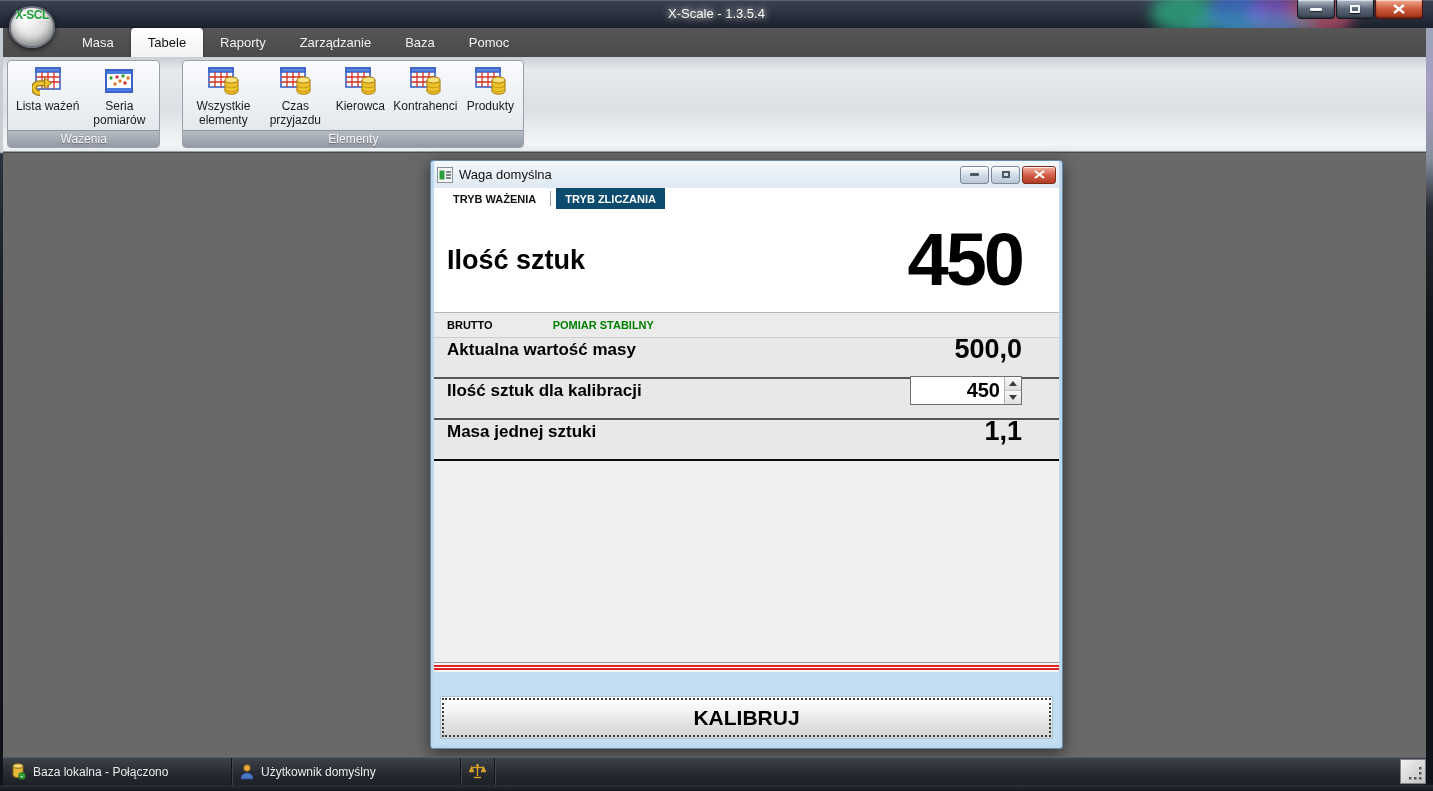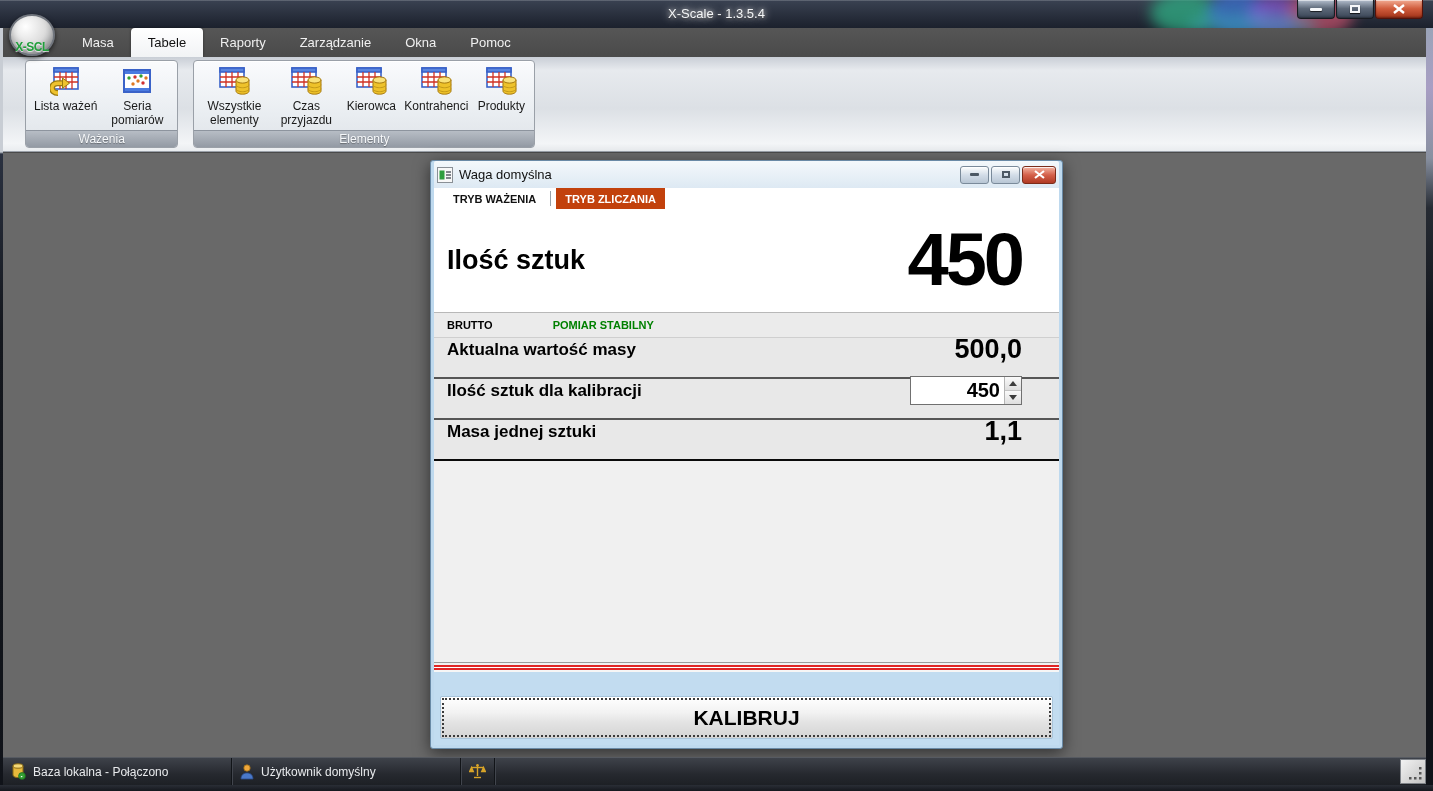--- a/index.html
+++ b/index.html
@@ -24,40 +24,40 @@
   .win-btn { width:38px; height:19px; margin-left:1px; border:1px solid #171b21; border-top:none;
     border-radius:0 0 4px 4px; background:linear-gradient(#b4bfce,#5c6878 48%,#3a4556);
     box-shadow:inset 0 1px 0 rgba(255,255,255,.55), inset 0 -1px 2px rgba(0,0,0,.35);
     display:flex; align-items:center; justify-content:center; cursor:pointer; }
   .win-btn.close { width:48px; background:linear-gradient(#f2ab92,#d05c3c 48%,#a03218);
     border-color:#54120a; }
   .glyph-min { width:12px; height:3px; background:#f6f8fa; border-radius:1px; box-shadow:0 1px 1px rgba(0,0,0,.7); }
   .glyph-restore { width:10px; height:8px; border:2px solid #f6f8fa; box-shadow:0 1px 1px rgba(0,0,0,.7); }
 
   
-  .app-logo { position:absolute; left:9px; top:14px; width:46px; height:42px; z-index:50;
+  .app-logo { position:absolute; left:9px; top:6px; width:46px; height:42px; z-index:50;
     border-radius:50%; border:2px solid #70757d;
     background:radial-gradient(circle at 35% 28%, #ffffff, #dcdcdc 52%, #9c9ea2);
     box-shadow:0 2px 5px rgba(0,0,0,.65), inset 0 -5px 7px rgba(0,0,0,.25);
-    display:flex; align-items:flex-end; justify-content:center; cursor:pointer; }
+    display:flex; align-items:flex-start; justify-content:center; cursor:pointer; }
   .app-logo span { color:#1f9e3a; font-weight:bold; font-size:12px; letter-spacing:-.5px;
     text-shadow:0 1px 1px rgba(255,255,255,.8); }
 
   
   .menubar { position:absolute; top:28px; left:3px; right:7px; height:29px;
     background:linear-gradient(#565656,#4a4a4a); display:flex; align-items:stretch; padding-left:62px; }
   .menu-tab { padding:0 17px; color:#f0f0f0; font-size:13px; display:flex; align-items:center; cursor:pointer; }
   .menu-tab.selected { background:linear-gradient(#ffffff,#f1f3f5); color:#111;
     border-radius:4px 4px 0 0; box-shadow:0 0 3px rgba(0,0,0,.4); }
 
   
   .ribbon { position:absolute; top:57px; left:3px; right:7px; height:95px;
     background:linear-gradient(#c9ced6,#e7eaee 14%,#dce0e5 55%,#f3f5f7 92%,#e9ecef);
     border-bottom:1px solid #9aa0a8; }
-  .ribbon-groups { display:flex; gap:15px; padding:3px 0 0 22px; height:92px; }
+  .ribbon-groups { display:flex; gap:22px; padding:3px 0 0 4px; height:92px; }
   .ribbon-group { border:1px solid #9aa0a8; border-radius:4px; height:88px;
     background:linear-gradient(#fafbfd,#e9edf1 62%,#dfe3e8);
     box-shadow:inset 0 1px 0 #fff; display:flex; flex-direction:column; }
   .group-buttons { flex:1; display:flex; align-items:flex-start; padding:2px 4px 0 4px; }
   .ribbon-btn { min-width:58px; max-width:72px; padding:2px 4px 0 4px; display:flex; flex-direction:column;
     align-items:center; text-align:center; font-size:12px; color:#1a1a1a; line-height:1.18;
     border-radius:3px; cursor:pointer; }
   .ribbon-btn .ricon { width:34px; height:32px; margin-bottom:2px; display:flex; align-items:center; justify-content:center; }
   .group-label { height:17px; line-height:16px; text-align:center; font-size:12px; color:#f6f8fa;
     background:linear-gradient(#b7bdc5,#939aa4); border-top:1px solid #8d949e;
@@ -79,21 +79,21 @@
     background:linear-gradient(#fdfefe,#d3dde8 50%,#b8c6d4);
     box-shadow:inset 0 1px 0 rgba(255,255,255,.8);
     display:flex; align-items:center; justify-content:center; cursor:pointer; }
   .dlg-btn.close { width:34px; background:linear-gradient(#f4b6a4,#d4604a 50%,#b03a24); border-color:#7c2c1a; }
   .dglyph-min { width:9px; height:3px; background:#4c5864; border-radius:1px; }
   .dglyph-restore { width:8px; height:7px; border:2px solid #4c5864; }
 
   .dlg-tabs { height:21px; background:#fff; display:flex; align-items:stretch; padding-left:10px; }
   .dlg-tab { font-size:11px; font-weight:bold; color:#111; padding:0 9px;
     display:flex; align-items:center; cursor:pointer; }
-  .dlg-tab.selected { background:#c2410c; color:#fff;text-align:center; }
+  .dlg-tab.selected { background:#0c4a6e; color:#fff;text-align:center; }
   .dlg-tab-sep { width:1px; background:#98a2aa; margin:3px 5px; }
 
   .dlg-display { height:103px; background:#fff; display:flex; align-items:center;
     justify-content:space-between; padding:0 37px 0 13px; }
   .display-label { font-size:27px; font-weight:bold; color:#000; }
   .display-value { font-size:74px; font-weight:bold; color:#000; letter-spacing:-3px; line-height:.9; }
 
   .dlg-measure { height:26px; background:#ebebeb; border-top:1px solid #b8b8b8; border-bottom:1px solid #cfcfcf;
     display:flex; align-items:center; padding:0 13px; font-size:11px; font-weight:bold; }
   .stable-label { color:#008000; margin-left:35px;padding-left:25px; }
@@ -178,21 +178,21 @@
 
 <div class="app-logo">
   <span>X-SCL</span>
 </div>
 
 <div class="menubar">
   <div class="menu-tab">Masa</div>
   <div class="menu-tab selected">Tabele</div>
   <div class="menu-tab">Raporty</div>
   <div class="menu-tab">Zarządzanie</div>
-  <div class="menu-tab">Okna</div>
+  <div class="menu-tab">Baza</div>
   <div class="menu-tab">Pomoc</div>
 </div>
 
 <div class="ribbon">
   <div class="ribbon-groups">
 
     <div class="ribbon-group">
       <div class="group-buttons">
         <div class="ribbon-btn">
           <span class="ricon">

